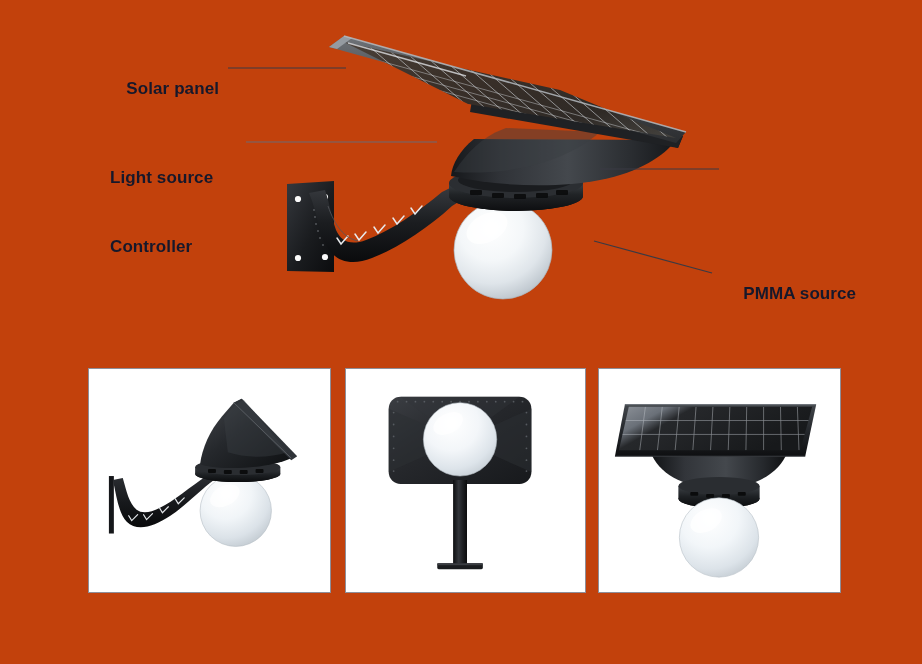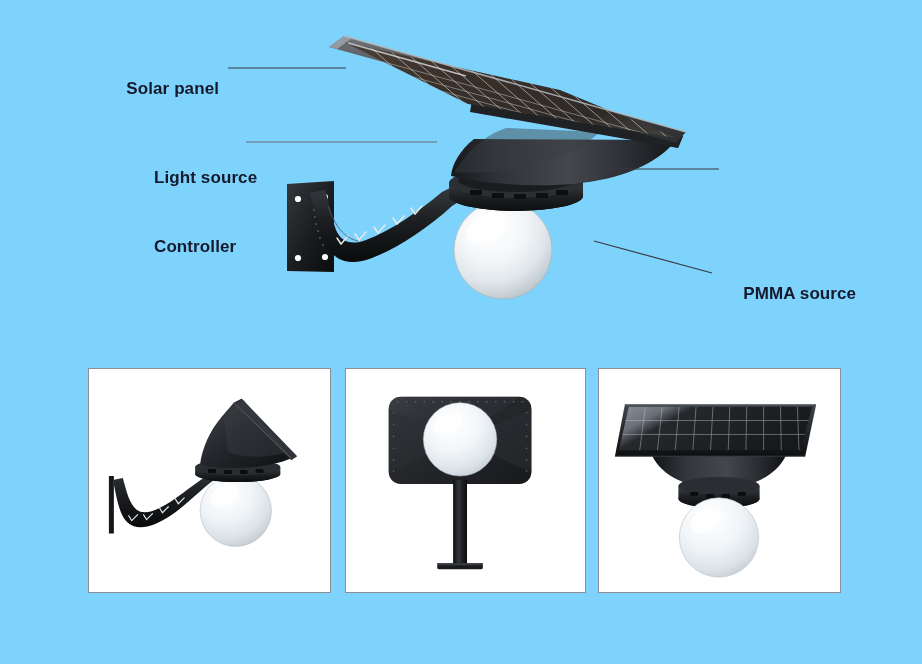--- a/index.html
+++ b/index.html
@@ -14,21 +14,21 @@
     overflow: hidden;
     font-family: "Liberation Sans", sans-serif;
     -webkit-font-smoothing: antialiased;
   }
 
   #stage {
     position: absolute;
     left: 0; top: 0;
     width: 922px;
     height: 664px;
-    background: #7dd3fc;
+    background: #c2410c;
   }
 
   
   .callout {
     position: absolute;
     font-family: "Liberation Sans", sans-serif;
     font-weight: bold;
     font-size: 17px;
     line-height: 23px;
     color: #16182b;
@@ -225,21 +225,21 @@
     <line x1="228" y1="68" x2="346" y2="68" stroke="#3a3a44" stroke-width="1.2"></line>
     <line x1="246" y1="142" x2="437" y2="142" stroke="#6b6b74" stroke-width="1.2"></line>
     <line x1="600" y1="169" x2="719" y2="169" stroke="#3a3a44" stroke-width="1.2"></line>
     <line x1="594" y1="241" x2="712" y2="273" stroke="#3a3a44" stroke-width="1.2"></line>
   </svg>
 
   <div class="callout" style="left:107px; top:54px;">
     <span>Solar panel</span>
   </div>
 
-  <div class="callout callout-2line" style="left:110px; top:120px;margin-left:44px;">
+  <div class="callout callout-2line" style="left:110px; top:120px;">
     <div>Light source</div>
     <div>Controller</div>
   </div>
 
 
   <div class="callout" style="left:724px; top:259px;">
     <span>PMMA source</span>
   </div>
 
   <div class="thumb-frame" style="left:88px; top:368px; width:243px; height:225px;">

